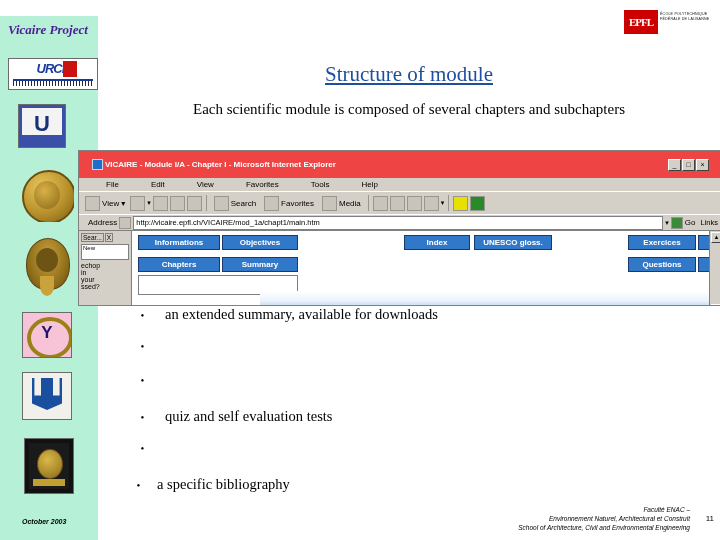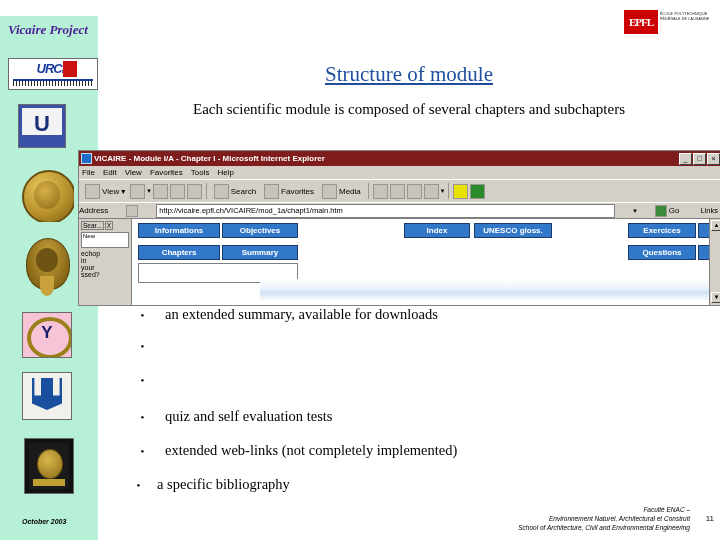--- a/index.html
+++ b/index.html
@@ -58,54 +58,54 @@
     font-family:"Liberation Serif",serif;font-size:15px;color:#000;
   }
   
   .browser{
     position:absolute;left:78px;top:150px;width:642px;height:154px;
     background:#d4d0c8;border:1px solid #808080;
     font-family:"Liberation Sans",sans-serif;
     overflow:hidden;
   }
   .titlebar{
-    height:15px;background:#7f1d1d;display:flex;align-items:center;
-    padding:0 1px;
+    height:27px;background:#ef4444;display:flex;align-items:center;
+    padding:0 12px;
   }
   .titlebar .ico{
     width:9px;height:9px;background:#1d6ec9;margin:0 2px 0 1px;
     border:1px solid #c0d8f0;
   }
   .titlebar .ttl{
     color:#fff;font-size:8px;font-weight:bold;flex:1;white-space:nowrap;overflow:hidden;
   }
   .winbtns{display:flex;gap:1px;}
   .winbtn{
     width:11px;height:10px;background:#d4d0c8;border:1px solid #fff;
     border-right-color:#404040;border-bottom-color:#404040;
     font-size:7px;line-height:9px;text-align:center;color:#000;
   }
   .menubar{
     height:13px;background:#d4d0c8;display:flex;align-items:center;
     font-size:8px;color:#000;padding-left:3px;gap:8px;
   }
-  .menubar .mi{white-space:nowrap;}
+  .menubar .mi{white-space:nowrap;margin-left:24px;}
   .toolbar{
     height:22px;background:#d4d0c8;display:flex;align-items:center;
     border-top:1px solid #fff;gap:2px;padding-left:3px;font-size:8px;
   }
   .tb-btn{
     display:flex;align-items:center;gap:2px;padding:1px 3px;color:#000;
     white-space:nowrap;
   }
   .tb-sq{width:13px;height:13px;background:#c8c4bc;border:1px solid #9a968e;}
   .tb-sep{width:1px;height:16px;background:#9a968e;margin:0 2px;}
   .addrbar{
     height:15px;background:#d4d0c8;display:flex;align-items:center;
-    font-size:8px;gap:18px;padding-left:0;border-top:1px solid #fff;
+    font-size:8px;gap:2px;padding-left:9px;border-top:1px solid #fff;
   }
   .addr-input{
     flex:1;height:12px;background:#fff;border:1px solid #808080;
     display:flex;align-items:center;font-size:7.5px;color:#000;padding-left:2px;
     overflow:hidden;white-space:nowrap;
   }
   .go-btn{
     display:flex;align-items:center;gap:2px;font-size:8px;padding-right:3px;
   }
   .page{
@@ -359,21 +359,20 @@
   </div>
   <div class="bullet-row">
     <span class="bullet-dot">•</span>
   </div>
   <div class="bullet-row">
     <span class="bullet-dot">•</span>
     <span>quiz and self evaluation tests</span>
   </div>
   <div class="bullet-row">
     <span class="bullet-dot">•</span>
-    <span>extended web-links (not completely implemented)</span>
   </div>
   <div class="bullet-row">
     <span class="bullet-dot" style="width:37px;">•</span>
     <span>a specific bibliography</span>
   </div>
 </div>
 
 <div class="foot-date">October 2003</div>
 <div class="foot-right">
   <div>Faculté ENAC –</div>

